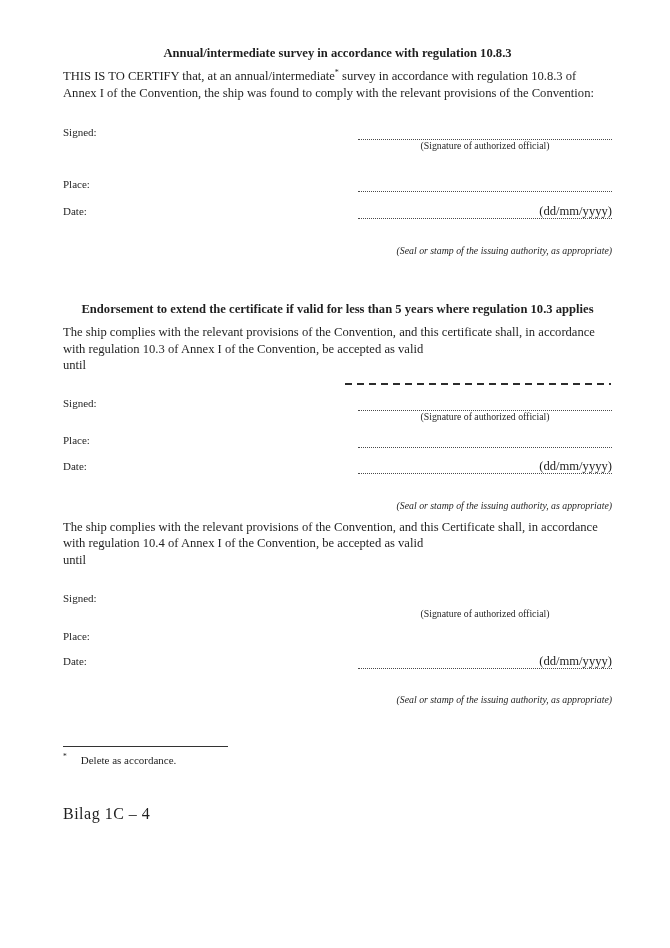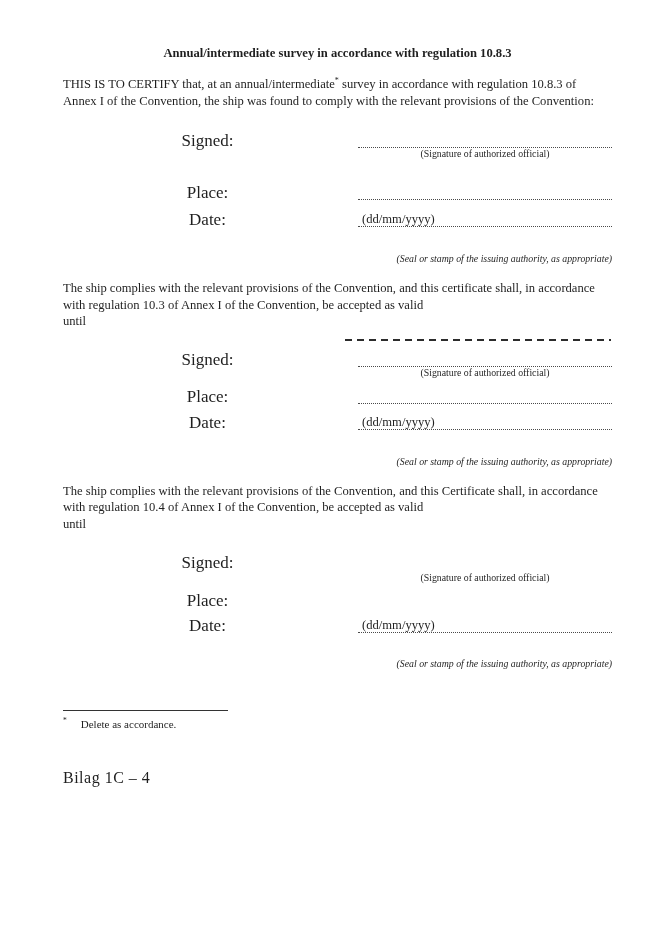--- a/index.html
+++ b/index.html
@@ -20,39 +20,40 @@
 
   .sec-title {
     font-weight:bold;
     text-align:center;
     font-size:12.6px;
     line-height:15px;
   }
   .body-text {
     font-size:12.6px;
     line-height:16.5px;
-    margin-top:15px;
+    margin-top:7px;
   }
   sup.fn-ref { font-size:8px; vertical-align:super; line-height:0; }
 
   .field-row { display:flex; align-items:flex-end; }
   .field-label {
     flex:none;
     width:295px;
-    text-align:center;
+    text-align:left;
     padding-right:6px;
-    font-size:17px;
+    font-size:11px;
     line-height:15px;
   }
   .fill-line {
     flex:1;
     border-bottom:1.3px dotted #4a4a4a;
     height:15px;
     font-size:12.6px;
     line-height:15px;
+    text-align:right;
   }
   .fill-line.no-line { border-bottom:none; }
   .date-val { padding-left:4px; font-size:12.6px; }
 
   .sig-caption {
     margin-left:295px;
     width:254px;
     text-align:center;
     font-size:9.8px;
     line-height:12px;
@@ -129,20 +130,21 @@
       <div class="fill-line"></div>
     </div>
 
     <div class="field-row m-date1">
       <div class="field-label">Date:</div>
       <div class="fill-line"><span class="date-val">(dd/mm/yyyy)</span></div>
     </div>
 
     <div class="seal-caption m-seal1">(Seal or stamp of the issuing authority, as appropriate)</div>
 
+    <div class="sec-title m-title2">Endorsement to extend the certificate if valid for less than 5 years where regulation 10.3 applies</div>
 
     <div class="body-text"><span>The ship complies with the relevant provisions of the Convention, and this certificate shall, in accordance with regulation 10.3 of Annex I of the Convention, be accepted as valid</span><br><span>until</span></div>
 
     <div class="dashed-separator"></div>
 
     <div class="field-row m-signed2">
       <div class="field-label">Signed:</div>
       <div class="fill-line"></div>
     </div>
     <div class="sig-caption">(Signature of authorized official)</div>

